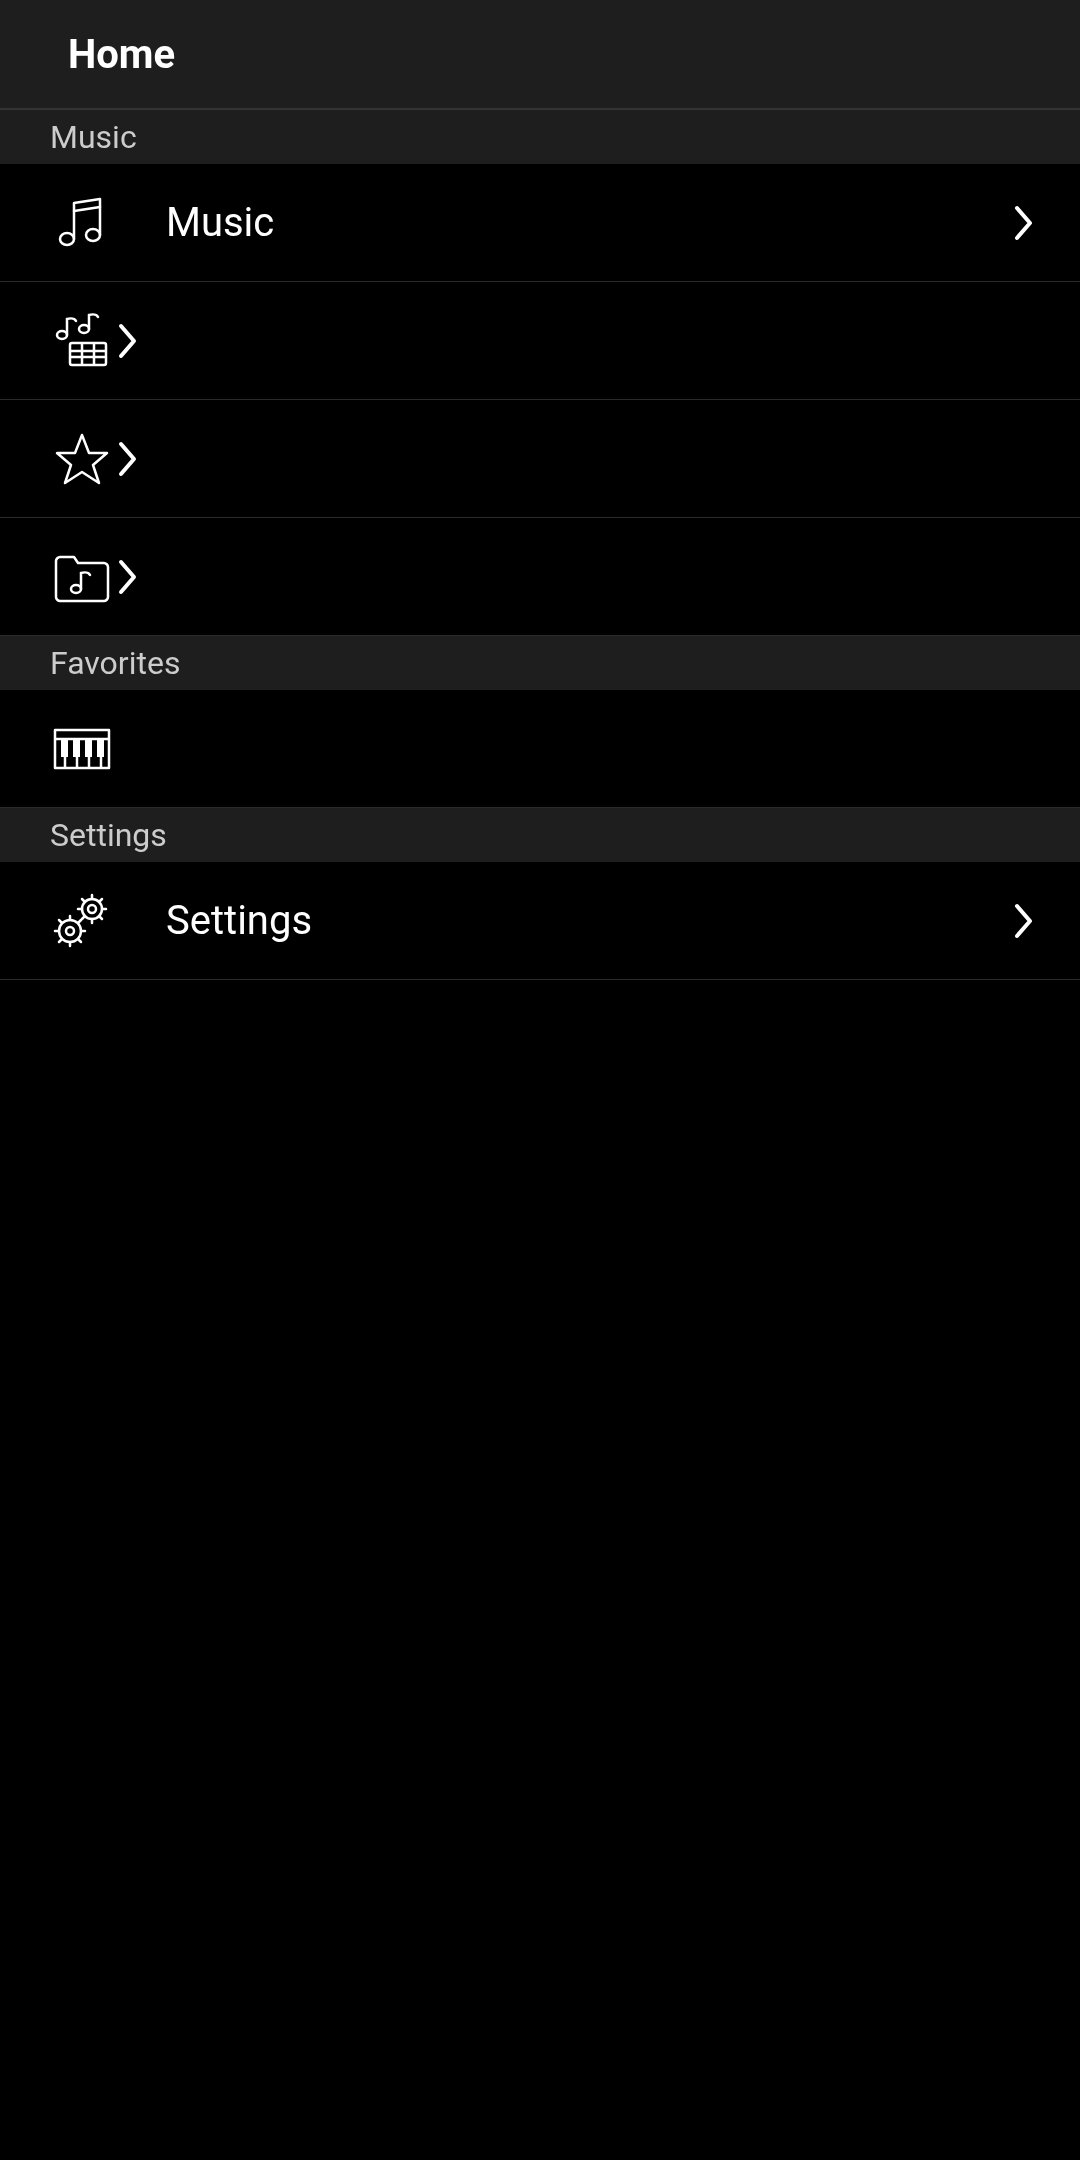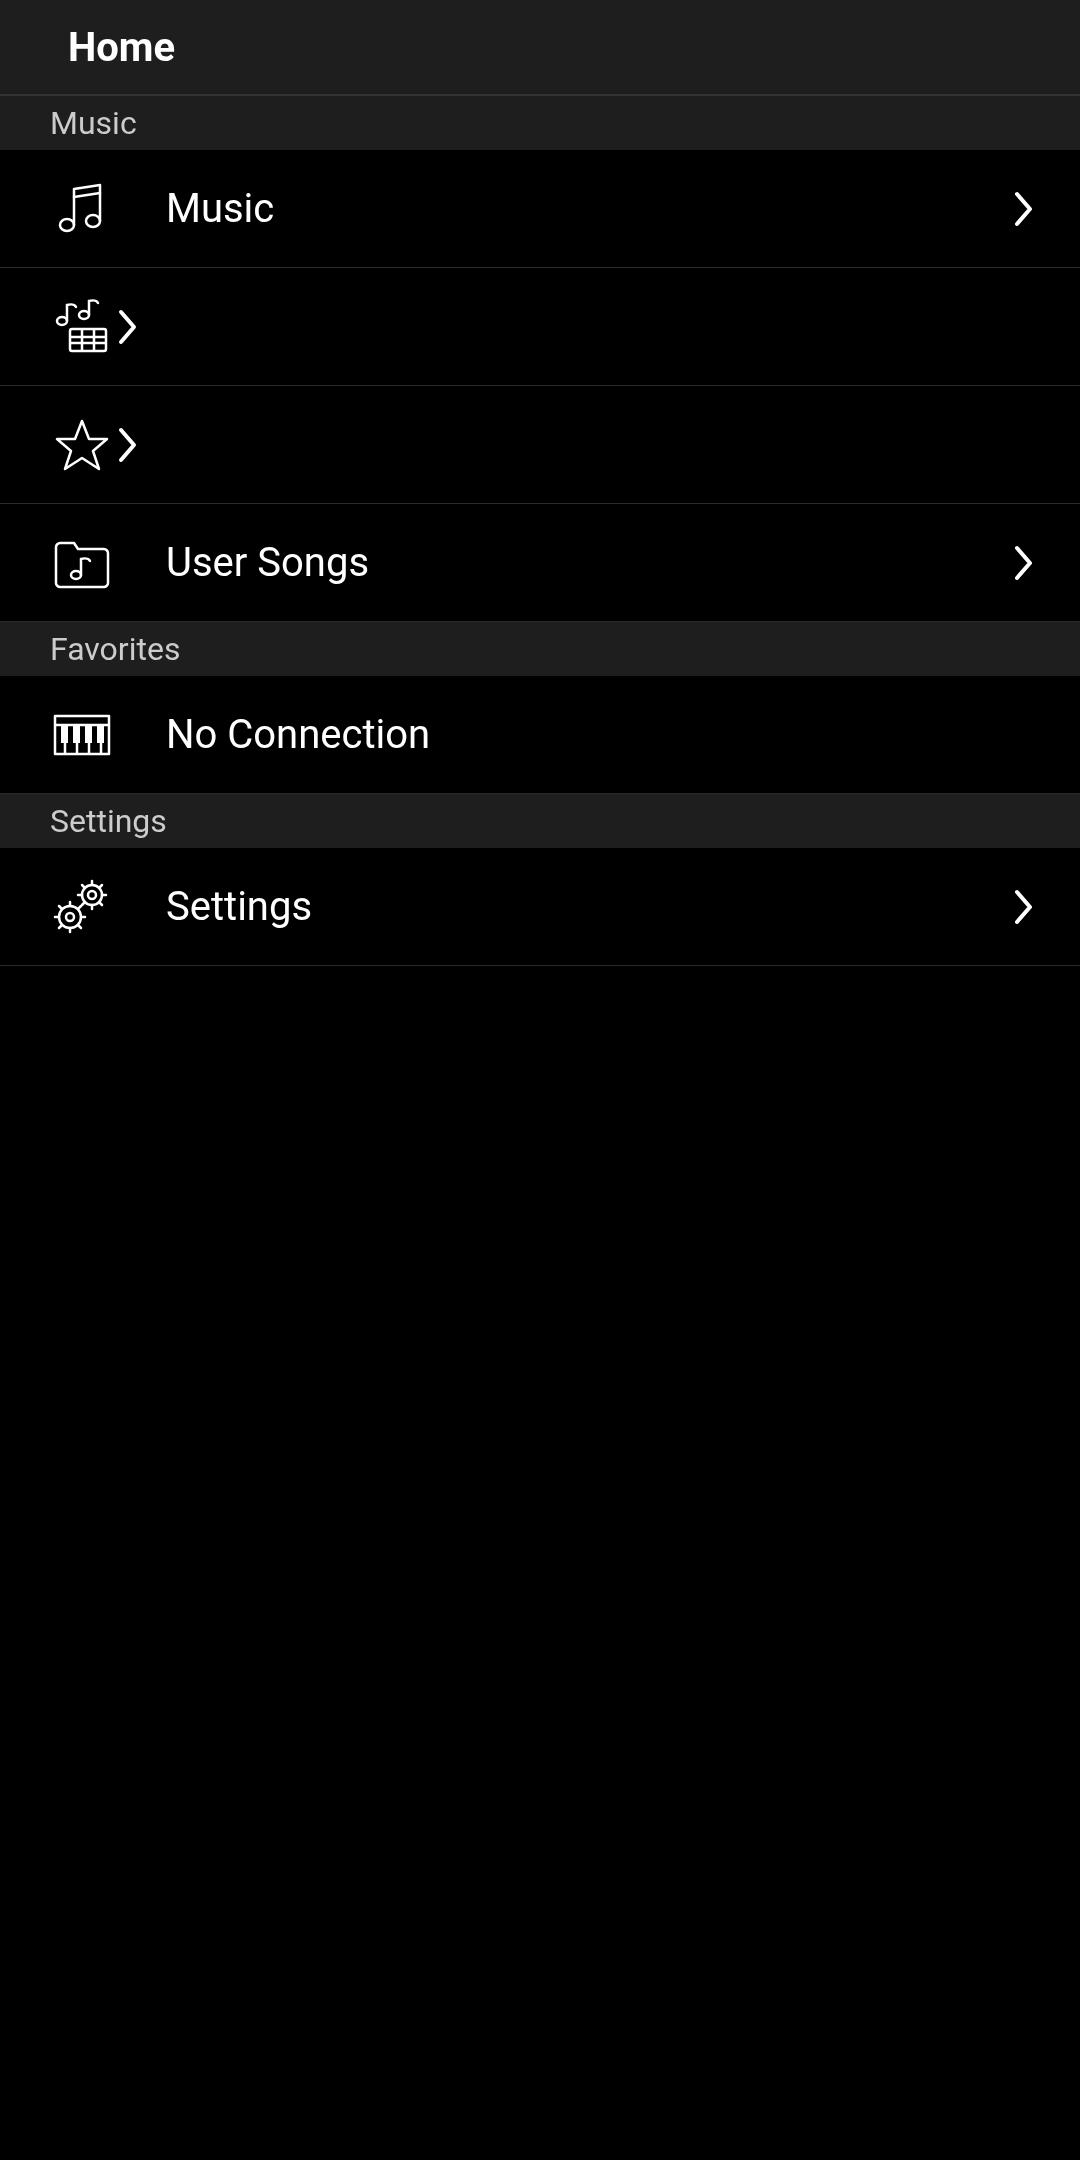--- a/index.html
+++ b/index.html
@@ -9,21 +9,21 @@
     }
     body {
       width: 1080px;
       height: 2160px;
       background-color: #000000;
       font-family: -apple-system, BlinkMacSystemFont, 'Segoe UI', Roboto, Arial, sans-serif;
       color: #ffffff;
       overflow: hidden;
     }
     .header {
-      height: 96px;
+      height: 110px;
       display: flex;
       align-items: center;
       padding-left: 68px;
       background-color: #1e1e1e;
       border-bottom: 2px solid #333333;
     }
     .header-title {
       font-size: 40px;
       font-weight: 700;
       color: #ffffff;
@@ -132,21 +132,20 @@
 </div>
 
 <div class="list-item">
   <span class="icon-wrap">
     <svg width="60" height="52" viewBox="0 0 60 52" fill="none" stroke="#ffffff" stroke-width="2.5">
       <path d="M4 12 L4 46 C4 48 6 50 8 50 L52 50 C54 50 56 48 56 46 L56 16 C56 14 54 12 52 12 L26 12 L22 6 L8 6 C6 6 4 8 4 10 Z" stroke-linejoin="round"></path>
       <ellipse cx="24" cy="38" rx="5" ry="4"></ellipse>
       <path d="M29 38 L29 22 C29 22 36 20 38 24" stroke-linecap="round"></path>
     </svg>
   </span>
-  <span class="label">User Songs</span>
   <span class="chevron-wrap">
     <svg width="20" height="36" viewBox="0 0 20 36" fill="none" stroke="#ffffff" stroke-width="4">
       <path d="M3 3 L16 18 L3 33" stroke-linecap="round" stroke-linejoin="round"></path>
     </svg>
   </span>
 </div>
 
 <div class="section-header">Favorites</div>
 
 <div class="list-item">
@@ -157,21 +156,20 @@
       <rect x="9" y="12" width="7" height="18" fill="#ffffff" stroke="none"></rect>
       <rect x="21" y="12" width="7" height="18" fill="#ffffff" stroke="none"></rect>
       <rect x="33" y="12" width="7" height="18" fill="#ffffff" stroke="none"></rect>
       <rect x="45" y="12" width="7" height="18" fill="#ffffff" stroke="none"></rect>
       <line x1="13" y1="30" x2="13" y2="41"></line>
       <line x1="25" y1="30" x2="25" y2="41"></line>
       <line x1="37" y1="30" x2="37" y2="41"></line>
       <line x1="49" y1="30" x2="49" y2="41"></line>
     </svg>
   </span>
-  <span class="label">No Connection</span>
 </div>
 
 <div class="section-header">Settings</div>
 
 <div class="list-item">
   <span class="icon-wrap">
     <svg width="60" height="56" viewBox="0 0 60 56" fill="none" stroke="#ffffff" stroke-width="2.5">
       <g transform="translate(40,16)">
         <circle cx="0" cy="0" r="4"></circle>
         <circle cx="0" cy="0" r="10"></circle>

